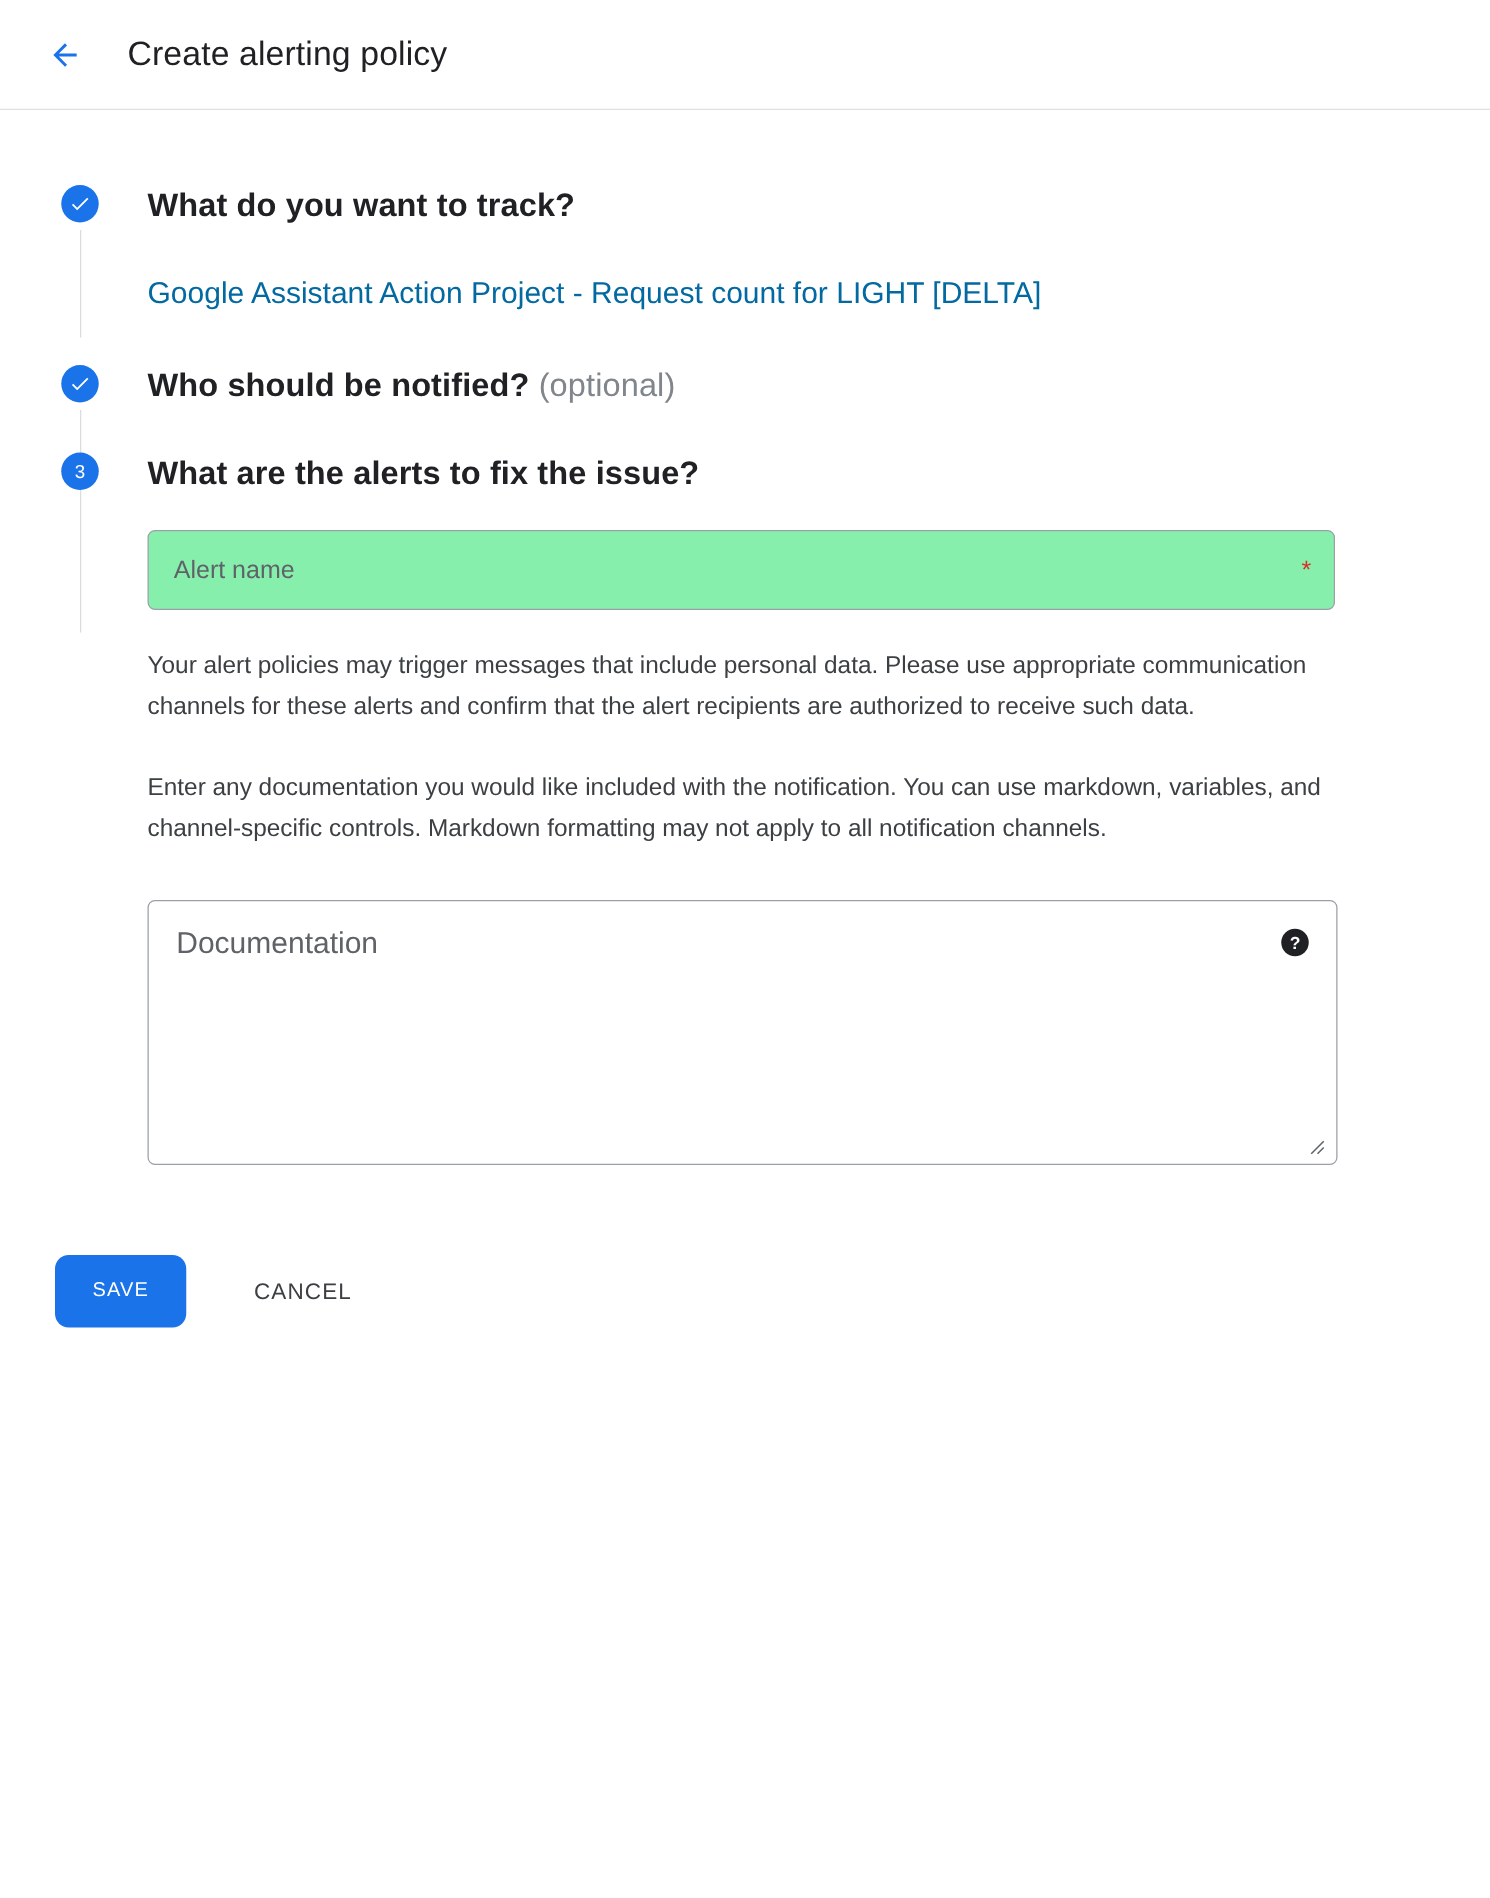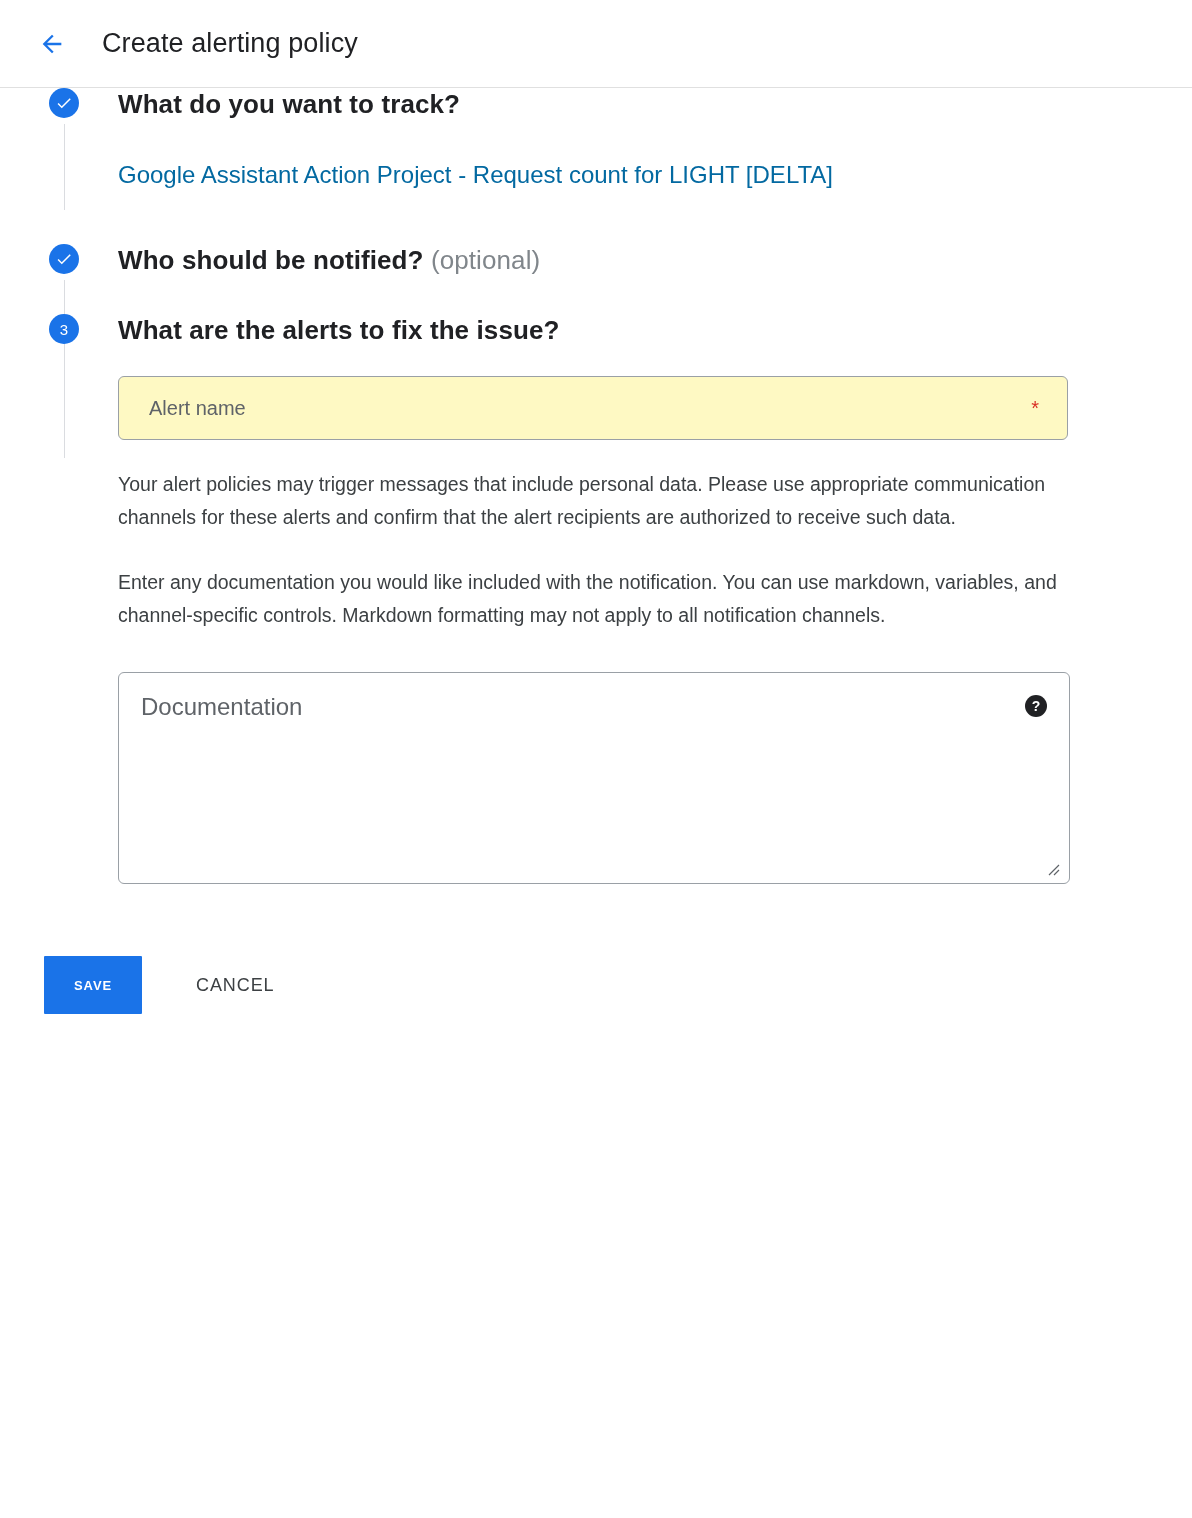--- a/index.html
+++ b/index.html
@@ -90,30 +90,30 @@
 
   
   .connector {
     position: absolute;
     left: 64px;
     width: 1px;
     background: #dadce0;
   }
 
   
-  .sec1 { }
+  .sec1 { margin-top: 60px; }
   .sec1-summary {
     font-size: 24px;
     color: #0369a1;
     margin-top: 42px;
     line-height: 26px;
   }
 
   
-  .sec2 { margin-top: 56px; }
+  .sec2 { margin-top: 44px; }
   .kv-table {
     margin-top: 28px;
     border-collapse: collapse;
   }
   .kv-table td {
     padding: 0 0 24px 0;
     font-size: 19px;
     vertical-align: top;
     line-height: 24px;
   }
@@ -131,22 +131,22 @@
   .sec3 { margin-top: 38px; }
 
   .field-wrap { margin-top: 30px; }
   .text-field {
     width: 950px;
     height: 64px;
     border: 1px solid #9aa0a6;
     border-radius: 6px;
     display: flex;
     align-items: center;
-    padding: 0 28px;
-    background: #fef9c3;
+    padding: 0 18px;
+    background: #86efac;
   }
   .text-field input {
     border: none;
     outline: none;
     font-size: 20px;
     font-family: "Liberation Sans", sans-serif;
     color: #3c4043;
     background: transparent;
     width: 100%;
   }
@@ -207,25 +207,25 @@
   .actions {
     margin-top: 72px;
     display: flex;
     align-items: center;
     padding-left: 44px;
   }
   .btn-save {
     background: #1a73e8;
     color: #ffffff;
     border: none;
-    border-radius: 1px;
+    border-radius: 11px;
     height: 58px;
     padding: 0 30px;
-    font-size: 13px;
-    font-weight: 700;
+    font-size: 16px;
+    font-weight: 400;
     letter-spacing: 0.9px;
     font-family: "Liberation Sans", sans-serif;
     cursor: pointer;
   }
   .btn-cancel {
     background: transparent;
     color: #3c4043;
     border: none;
     height: 58px;
     padding: 0 26px;

